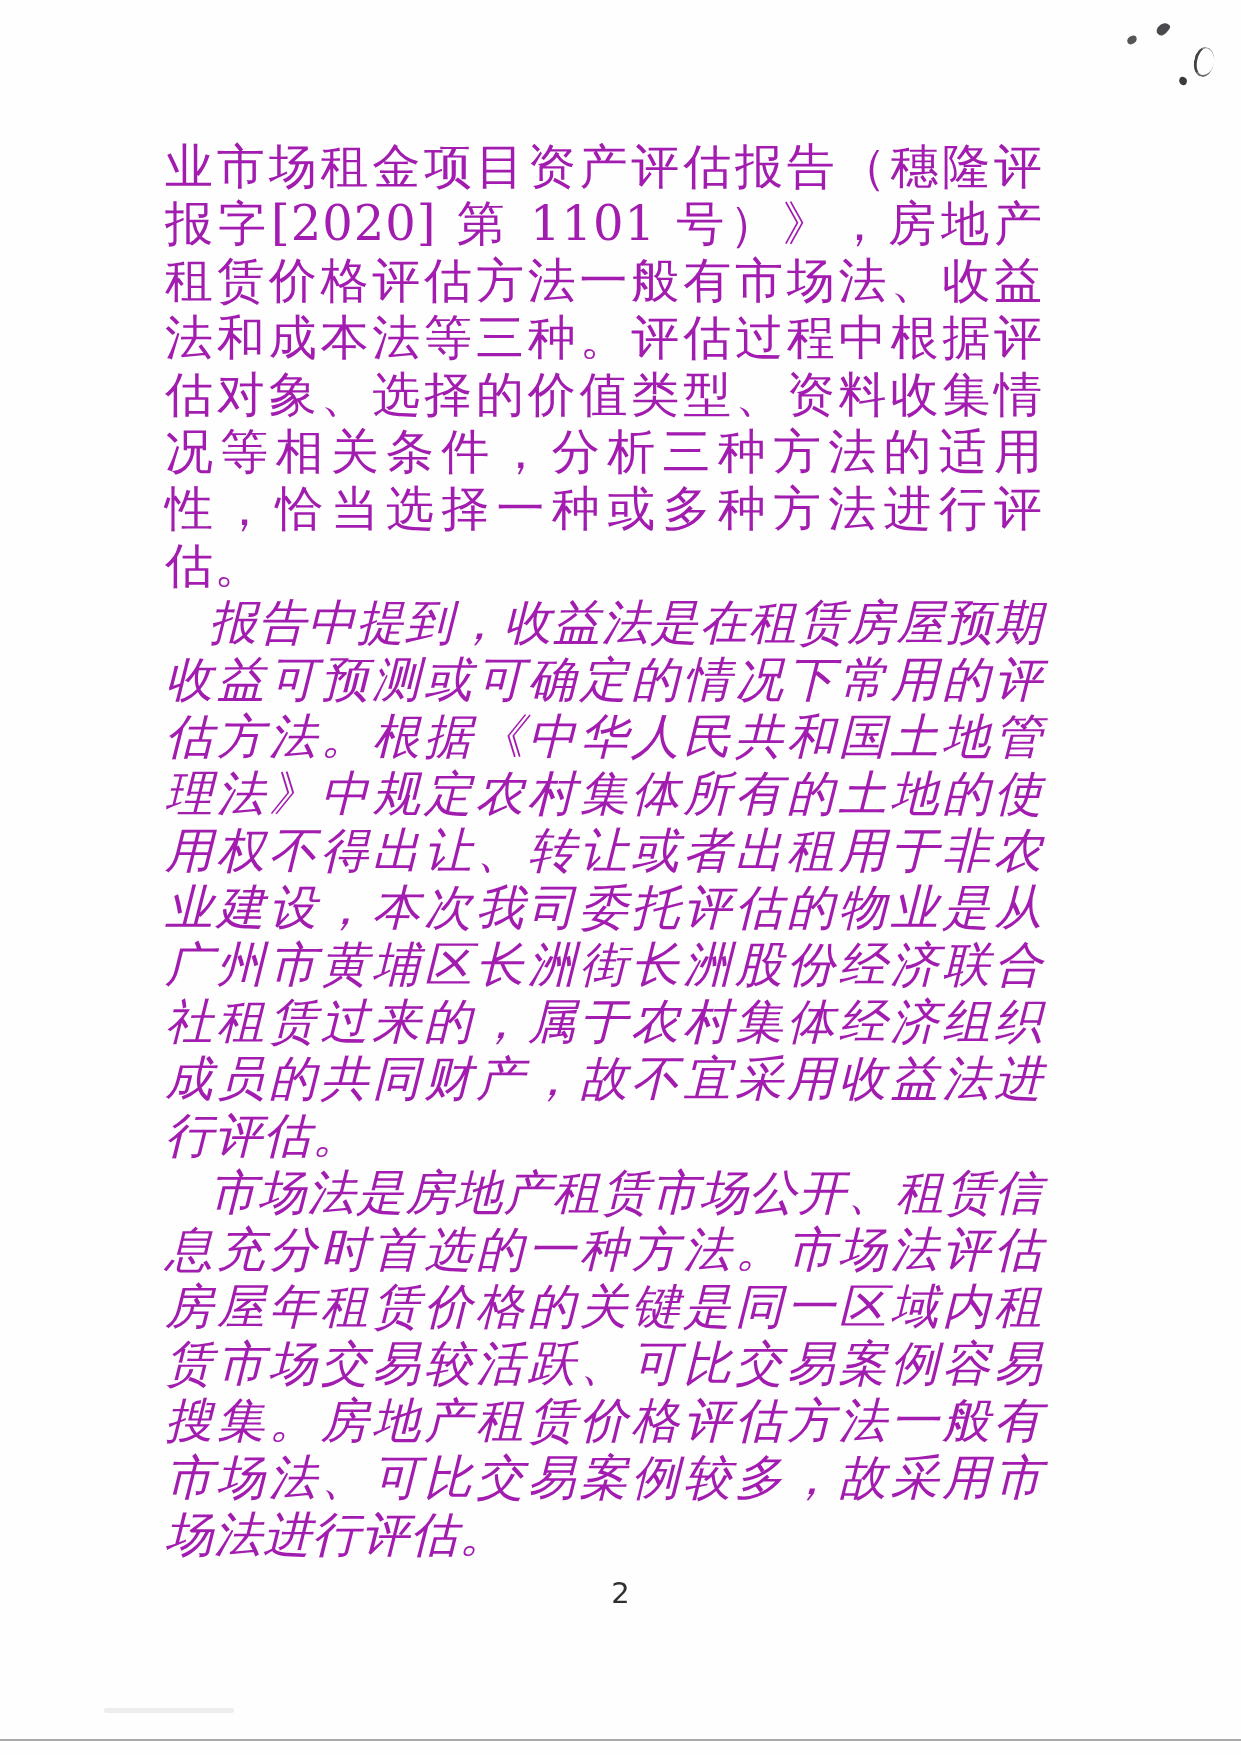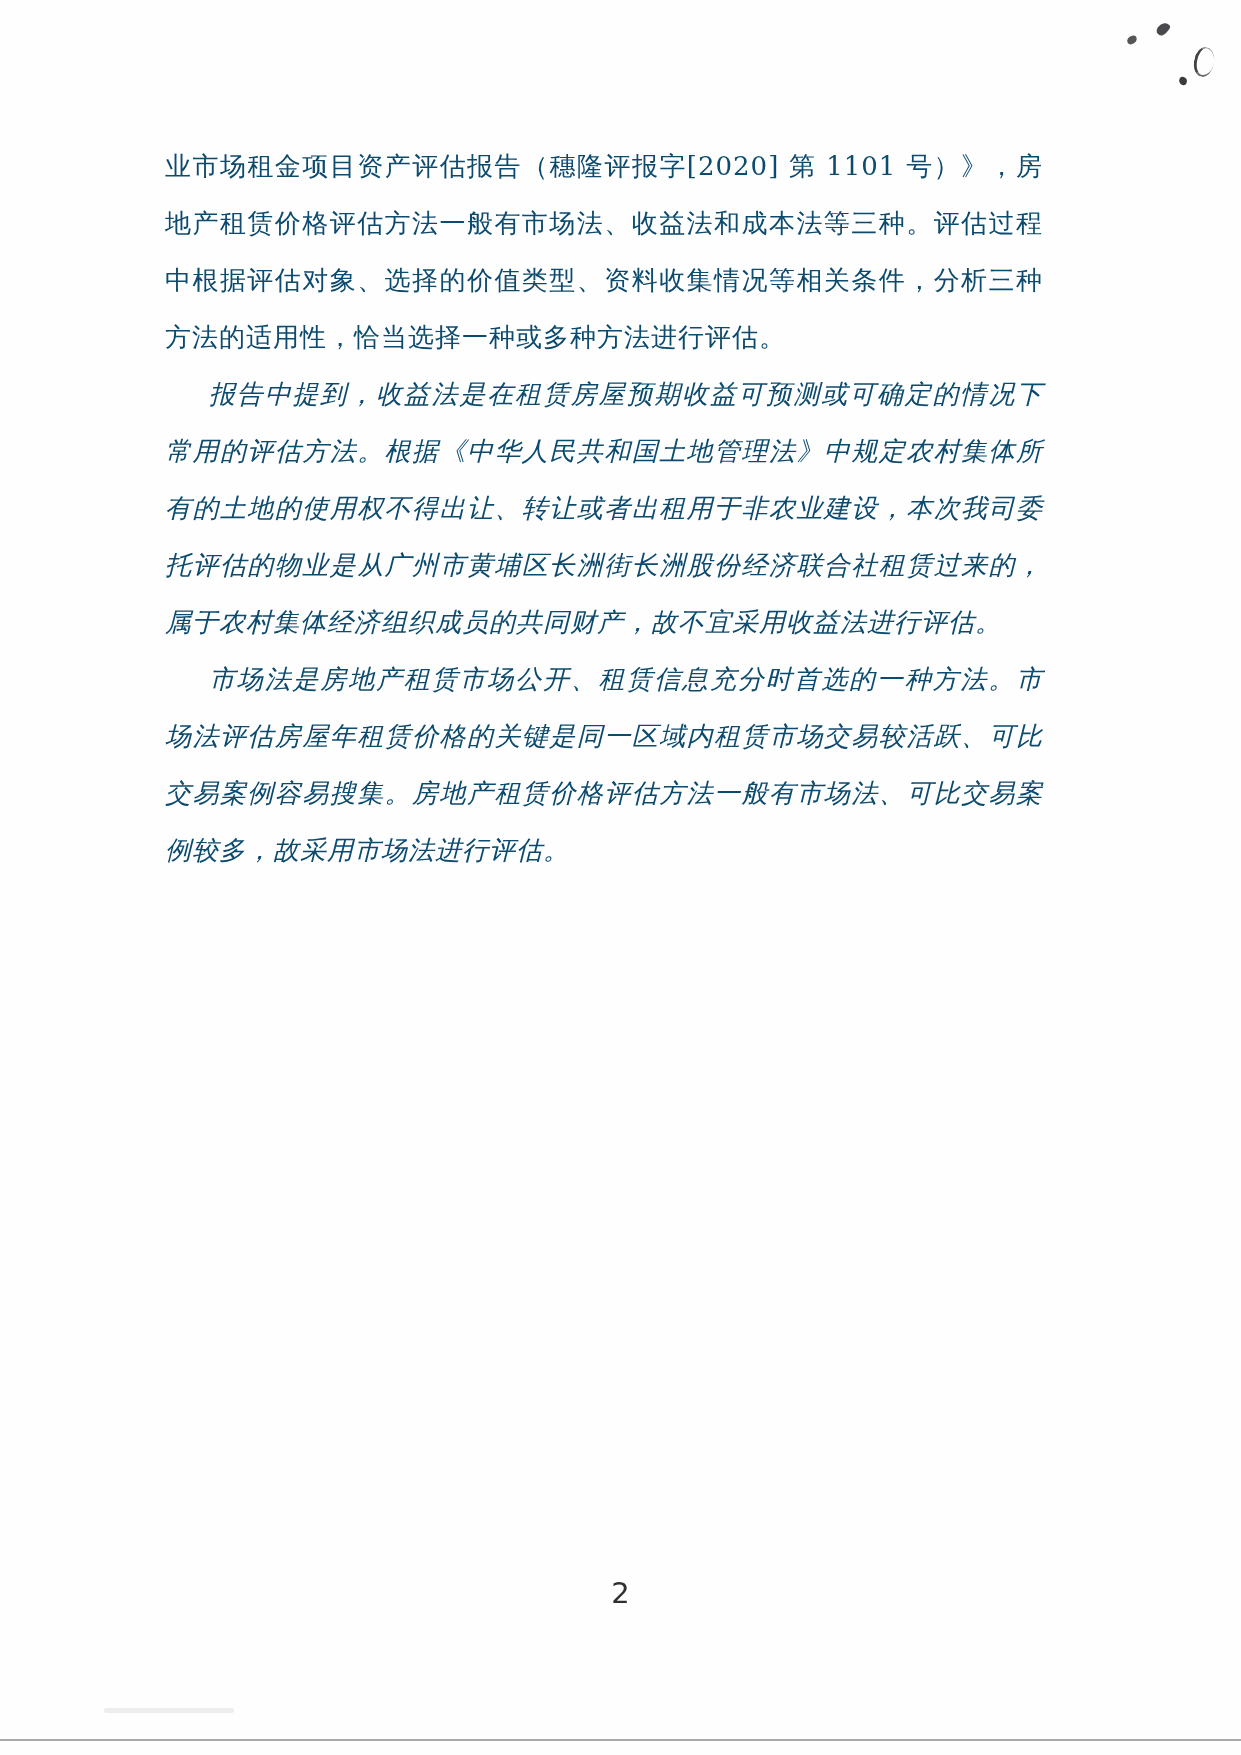--- a/index.html
+++ b/index.html
@@ -20,26 +20,26 @@
     background: #fefefe;
   }
   .content {
     position: absolute;
     left: 165px;
     top: 138px;
     width: 878px;
   }
   .content p {
     margin: 0;
-    font-size: 26px;
+    font-size: 48px;
     line-height: 57px;
     letter-spacing: 1px;
     text-align: justify;
     text-justify: inter-character;
-    color: #0c4a6e;
+    color: #a21caf;
     font-weight: 400;
   }
   .p-indent {
     text-indent: 44px;
     font-style: italic;
   }
   .page-number {
     position: absolute;
     top: 1576px;
     left: 0;

